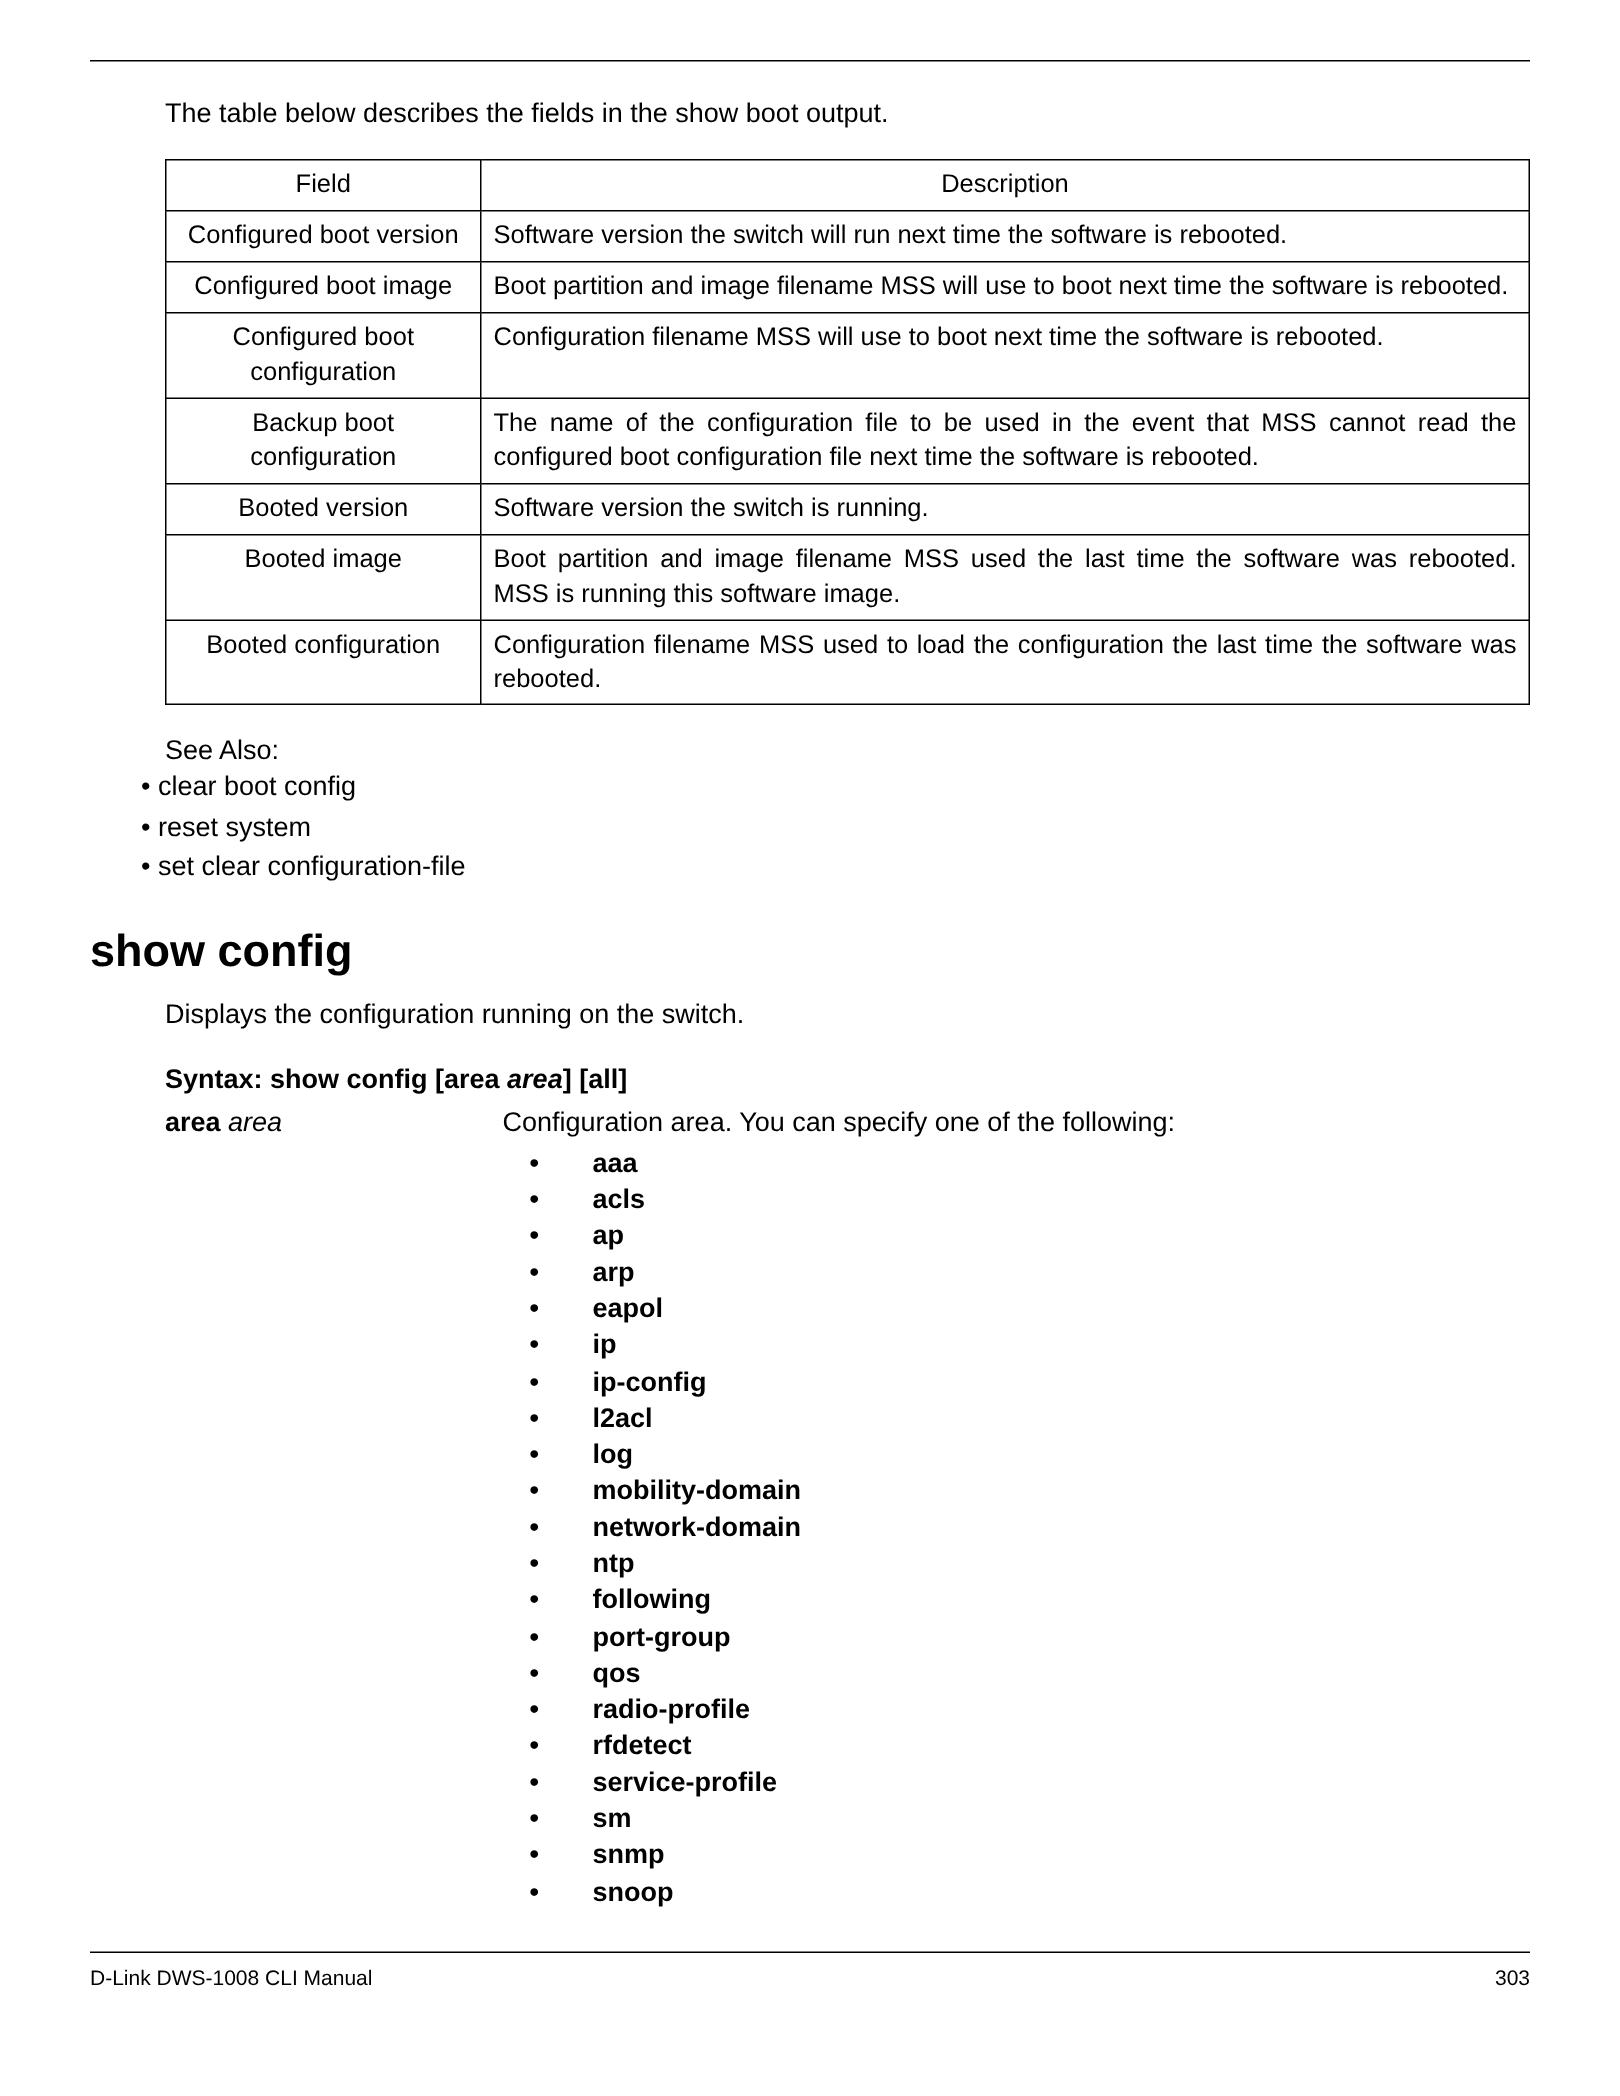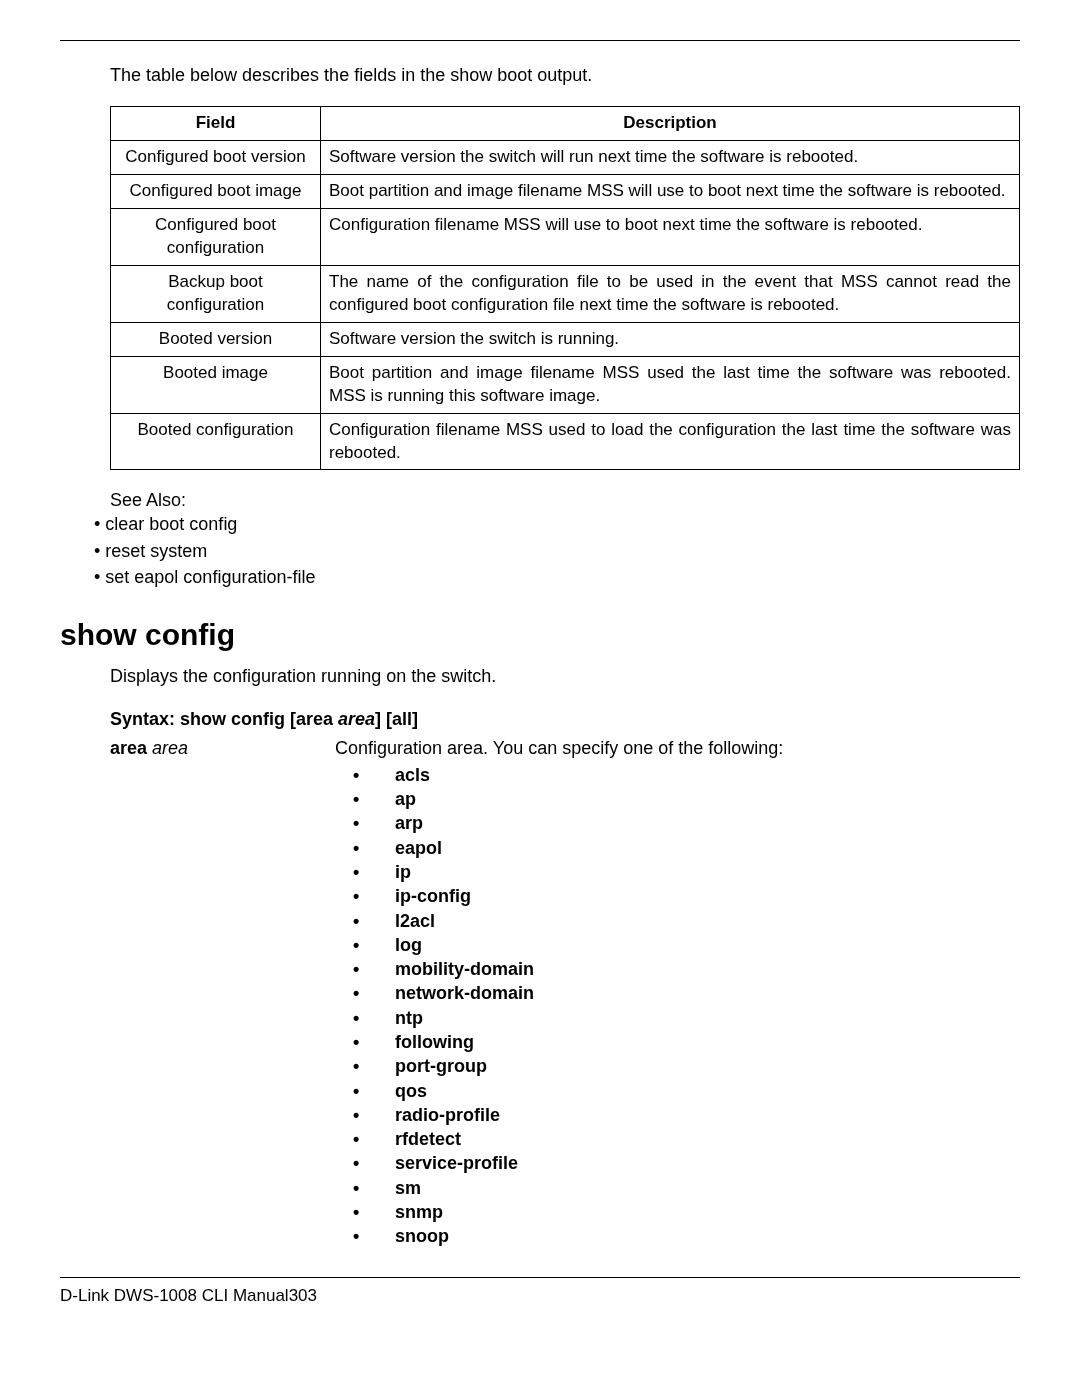--- a/index.html
+++ b/index.html
@@ -1,41 +1,41 @@
 <!DOCTYPE html>
 <html><head>
 <meta charset="utf-8">
 <style>
 *{box-sizing:border-box;margin:0;padding:0}
 body{font-family:Arial,Helvetica,sans-serif;font-size:18px;color:#000;background:#fff;width:1080px;margin:0 auto;padding:0 60px}
 .rule{border-top:1px solid #000;margin:40px 0 22px}
 .intro{margin:0 0 18px 50px;font-size:18px;line-height:1.4}
 table{width:100%;border-collapse:collapse;margin-bottom:20px;margin-left:50px;width:calc(100% - 50px)}
 th,td{border:1px solid #000;padding:5px 8px;vertical-align:top;font-size:17px;line-height:1.35}
-th{font-weight:bold;text-align:center}
+th{font-weight:normal;text-align:center}
 td.fcol{text-align:center;width:210px}
 td.dcol{text-align:justify}
 .see-also-h{font-weight:normal;margin-left:50px;margin-top:10px}
 .see-also-list{margin-left:34px}
 .see-also-list div{line-height:1.45}
 h2.cmd{font-size:30px;font-weight:bold;margin:28px 0 14px 0}
 .desc{margin:0 0 22px 50px}
 .syntax{font-weight:bold;margin:0 0 8px 50px}
 .syntax .ital{font-style:italic}
 .param-row{display:flex;margin-left:50px}
 .param-name{width:225px;flex:none}
 .param-name b{font-weight:bold}
 .param-name i{font-style:italic}
 .param-body{flex:1}
 .param-body .lead{margin-bottom:4px}
 .opts{margin-left:0}
 .opts li{list-style:none;font-weight:bold;line-height:1.35;padding-left:60px;position:relative}
 .opts li::before{content:"•";position:absolute;left:18px}
 .footer-rule{border-top:1px solid #000;margin-top:28px}
-.footer{display:flex;justify-content:flex-start;padding:8px 0 30px;font-size:17px}
+.footer{display:flex;justify-content:space-between;padding:8px 0 30px;font-size:14px}
 </style>
 </head>
 <body>
 
 <div class="rule"></div>
 
 <p class="intro">The table below describes the fields in the show boot output.</p>
 
 <table>
 <thead>
@@ -73,38 +73,39 @@
         <td class="fcol">Booted configuration</td>
         <td class="dcol">Configuration filename MSS used to load the configuration the last time the software was rebooted.</td>
       </tr>
     </tbody>
 </table>
 
 <div class="see-also-h">See Also:</div>
 <div class="see-also-list" id="see-also-list">
     <div>• clear boot config</div>
     <div>• reset system</div>
-    <div>• set eapol configuration-file</div>
+    <div>• set clear configuration-file</div>
   </div>
 
 <h2 class="cmd">show config</h2>
 
 <p class="desc">Displays the configuration running on the switch.</p>
 
 <p class="syntax">
 <span>Syntax:  show config [area </span><span class="ital">area</span><span>] [all]</span>
 </p>
 
 <div class="param-row">
 <div class="param-name">
 <b>area </b><i>area</i>
 </div>
 <div class="param-body">
 <div class="lead">Configuration area. You can specify one of the following:</div>
 <ul class="opts" id="opts">
+        <li>aaa</li>
         <li>acls</li>
         <li>ap</li>
         <li>arp</li>
         <li>eapol</li>
         <li>ip</li>
         <li>ip-config</li>
         <li>l2acl</li>
         <li>log</li>
         <li>mobility-domain</li>
         <li>network-domain</li>

